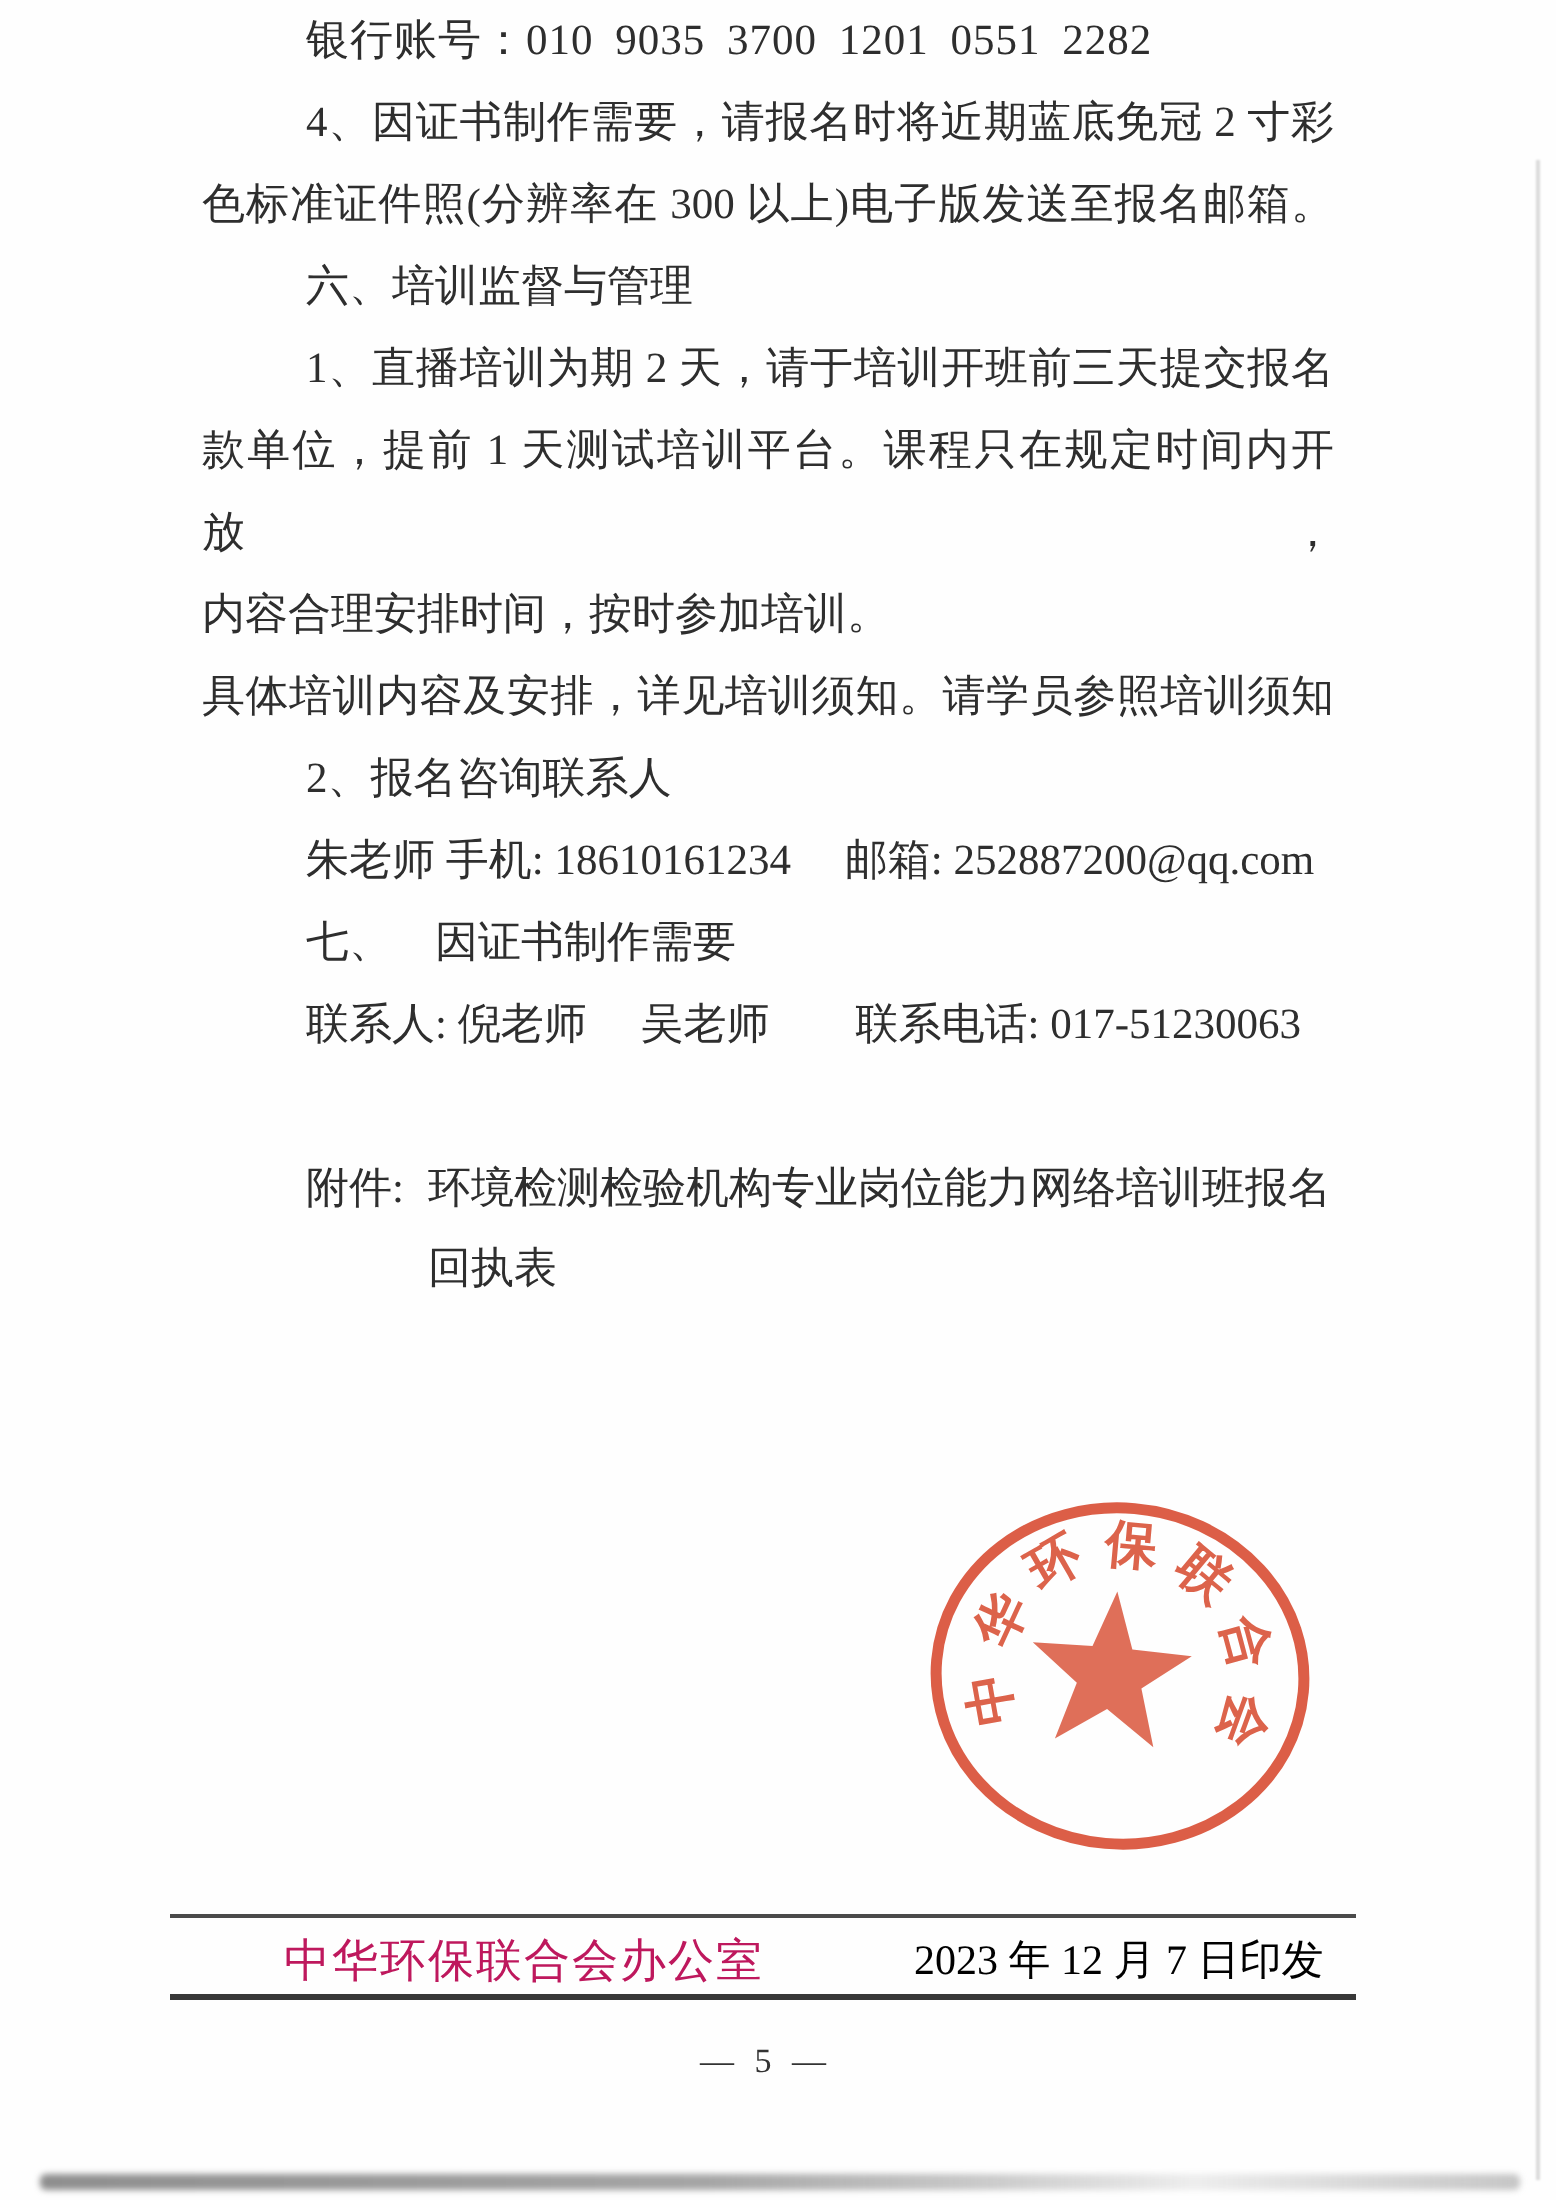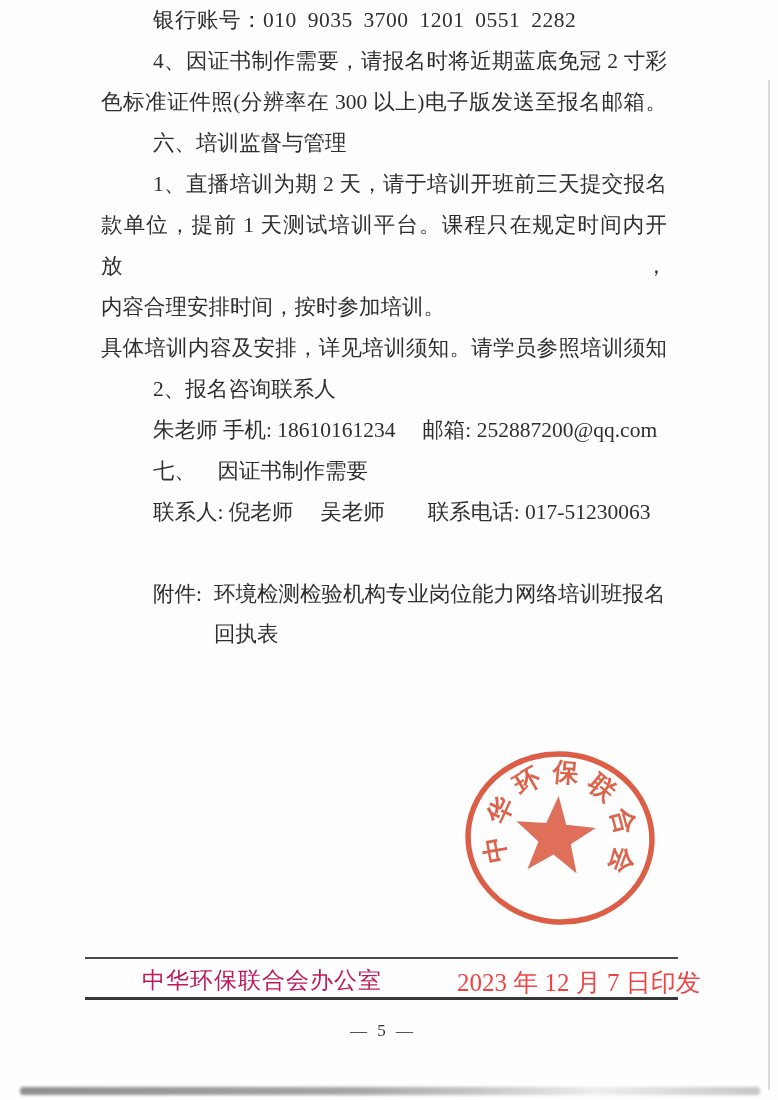--- a/index.html
+++ b/index.html
@@ -99,23 +99,23 @@
     top: 965px;
     font-size: 23px;
     letter-spacing: 1px;
     color: #be185d;
     margin-left: 29px;
   }
   .footer-issued {
     position: absolute;
     left: 457px;
     top: 966px;
-    font-size: 25px;
+    font-size: 21px;
     white-space: pre;
-    color: #ef4444;
+    color: #000000;
   }
   .page-number {
     position: absolute;
     left: 0;
     top: 1021px;
     width: 766px;
     text-align: center;
     font-size: 17px;
     letter-spacing: 3px;
     color: #333333;

